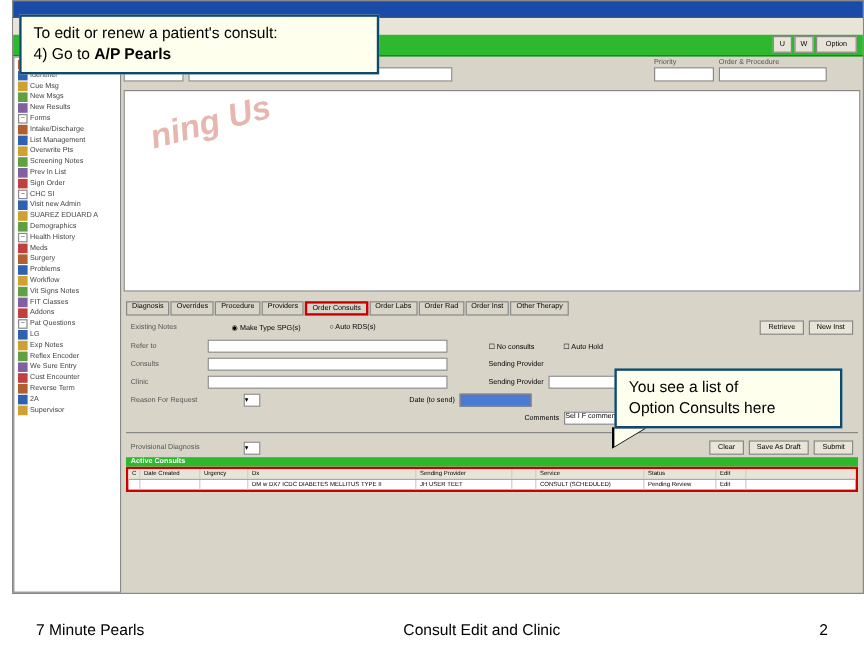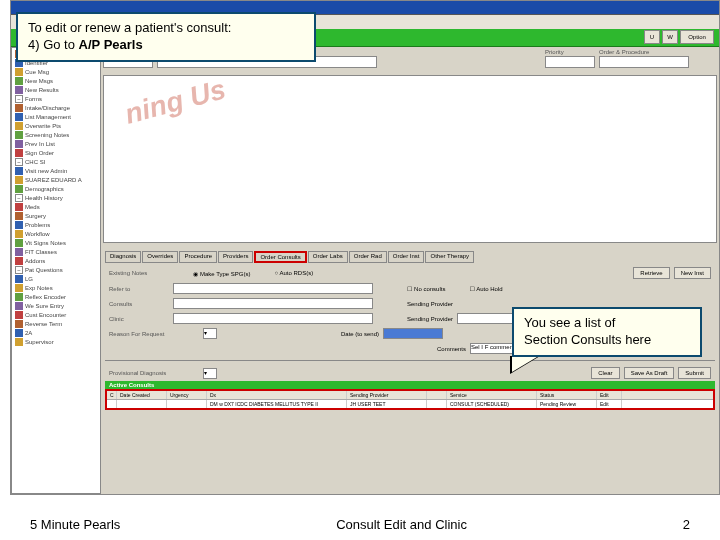--- a/index.html
+++ b/index.html
@@ -314,21 +314,21 @@
   </div>
 </div>
 
 <div class="callout callout-1">
   <div>To edit or renew a patient's consult:</div>
   <div><span>4)  Go to </span><span class="b">A/P Pearls</span></div>
 </div>
 
 <div class="callout callout-2">
   <div>You see a list of</div>
-  <div>Section Consults here</div>
+  <div>Option Consults here</div>
 </div>
 <div class="callout-tail tail-2"></div>
 
 <div class="footer">
-  <span>5 Minute Pearls</span>
+  <span>7 Minute Pearls</span>
   <span>Consult Edit and Clinic</span>
   <span>2</span>
 </div>
 
 </body></html>

